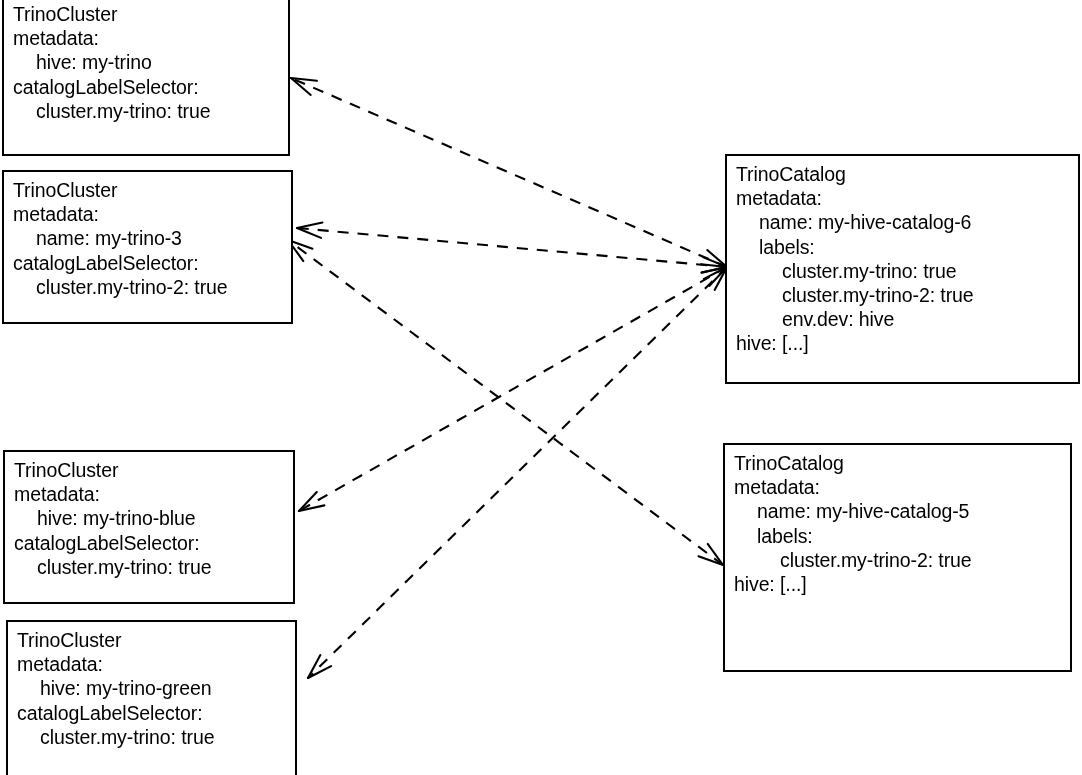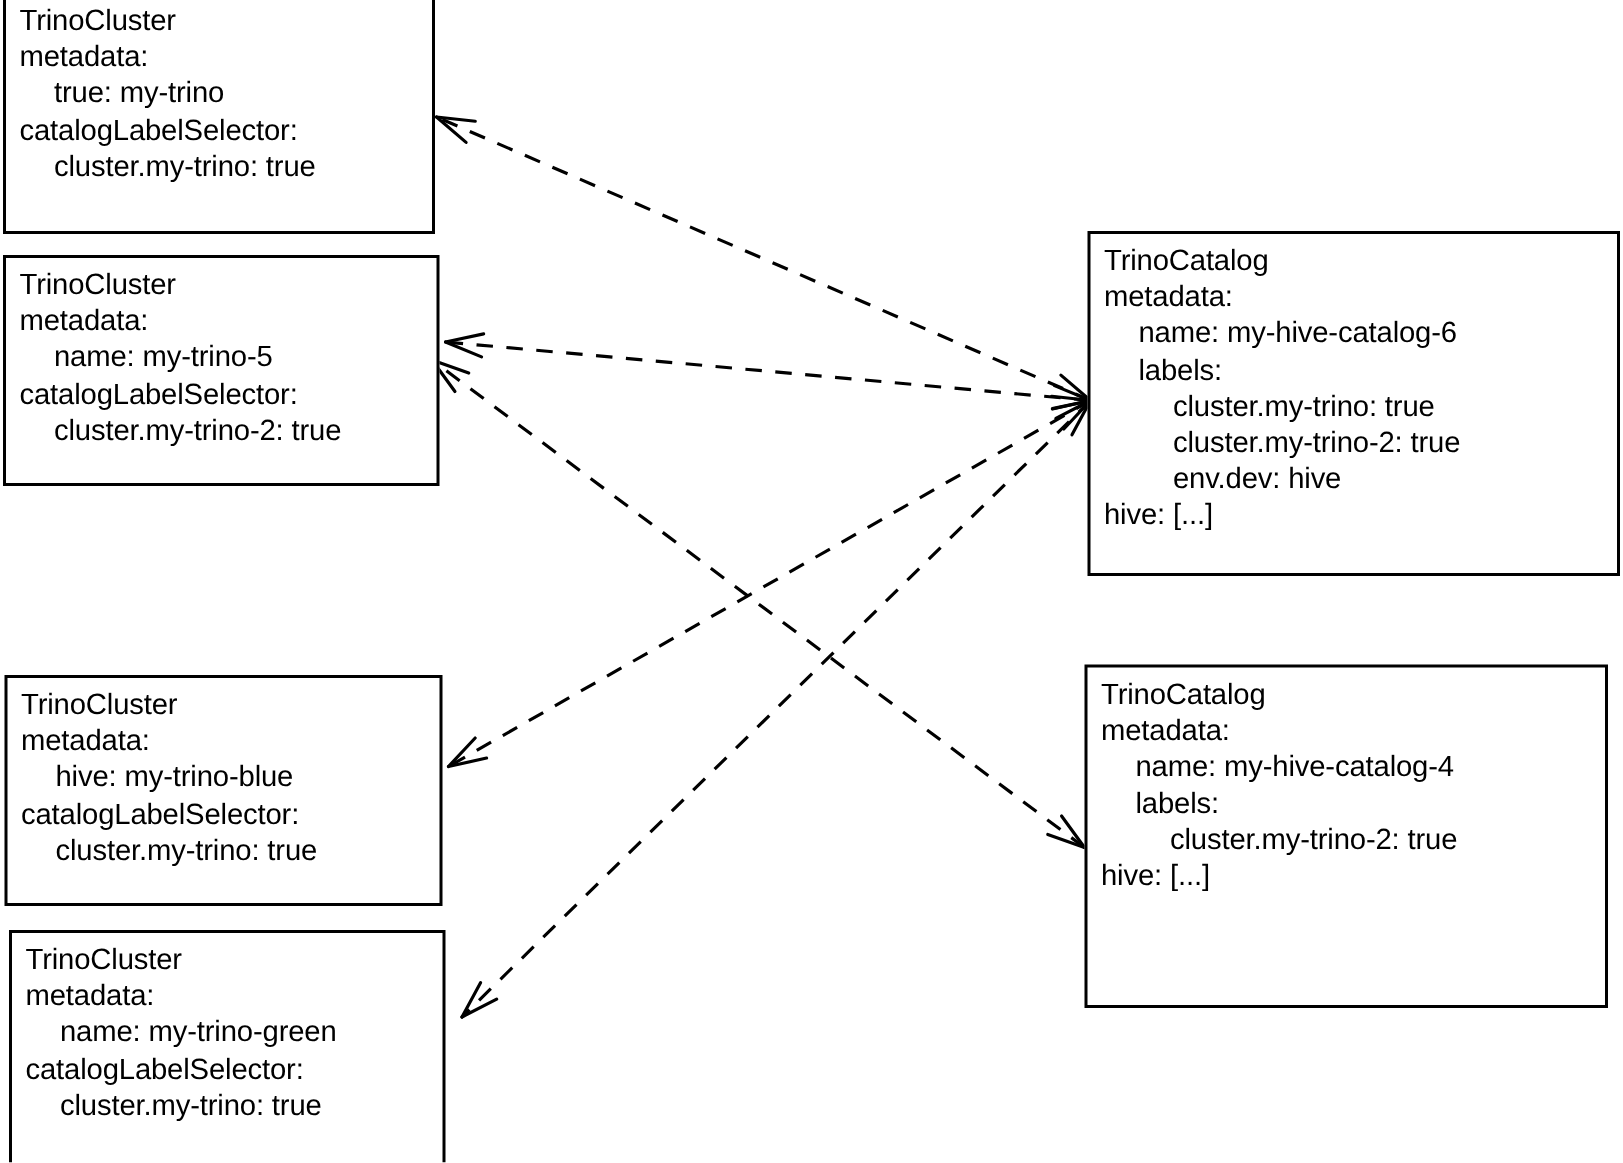--- a/index.html
+++ b/index.html
@@ -102,58 +102,58 @@
           <line x1="723" y1="565" x2="698.5028013240426" y2="556.2886707655679" stroke="#000000" stroke-width="2.1" stroke-linecap="round"></line>
           <line x1="723" y1="565" x2="707.7003759527023" y2="543.9780708779772" stroke="#000000" stroke-width="2.1" stroke-linecap="round"></line>
         </g>
       </g>
     </svg>
 
   <div id="node-layer">
       <div class="node" style="left: 2px; top: -6px; width: 288px; height: 162px;">
         <div class="line i0">TrinoCluster</div>
         <div class="line i0">metadata:</div>
-        <div class="line i1">true: my-trino</div>
+        <div class="line i1">hive: my-trino</div>
         <div class="line i0">catalogLabelSelector:</div>
         <div class="line i1">cluster.my-trino: true</div>
       </div>
       <div class="node" style="left: 2px; top: 170px; width: 291px; height: 154px;">
         <div class="line i0">TrinoCluster</div>
         <div class="line i0">metadata:</div>
-        <div class="line i1">name: my-trino-5</div>
+        <div class="line i1">name: my-trino-3</div>
         <div class="line i0">catalogLabelSelector:</div>
         <div class="line i1">cluster.my-trino-2: true</div>
       </div>
       <div class="node" style="left: 3px; top: 450px; width: 292px; height: 154px;">
         <div class="line i0">TrinoCluster</div>
         <div class="line i0">metadata:</div>
         <div class="line i1">hive: my-trino-blue</div>
         <div class="line i0">catalogLabelSelector:</div>
         <div class="line i1">cluster.my-trino: true</div>
       </div>
       <div class="node" style="left: 6px; top: 620px; width: 291px; height: 160px;">
         <div class="line i0">TrinoCluster</div>
         <div class="line i0">metadata:</div>
-        <div class="line i1">name: my-trino-green</div>
+        <div class="line i1">hive: my-trino-green</div>
         <div class="line i0">catalogLabelSelector:</div>
         <div class="line i1">cluster.my-trino: true</div>
       </div>
       <div class="node" style="left: 725px; top: 154px; width: 355px; height: 230px;">
         <div class="line i0">TrinoCatalog</div>
         <div class="line i0">metadata:</div>
         <div class="line i1">name: my-hive-catalog-6</div>
         <div class="line i1">labels:</div>
         <div class="line i2">cluster.my-trino: true</div>
         <div class="line i2">cluster.my-trino-2: true</div>
         <div class="line i2">env.dev: hive</div>
         <div class="line i0">hive: [...]</div>
       </div>
       <div class="node" style="left: 723px; top: 443px; width: 349px; height: 229px;">
         <div class="line i0">TrinoCatalog</div>
         <div class="line i0">metadata:</div>
-        <div class="line i1">name: my-hive-catalog-4</div>
+        <div class="line i1">name: my-hive-catalog-5</div>
         <div class="line i1">labels:</div>
         <div class="line i2">cluster.my-trino-2: true</div>
         <div class="line i0">hive: [...]</div>
       </div>
     </div>
 
 </div>
 
 </body></html>

